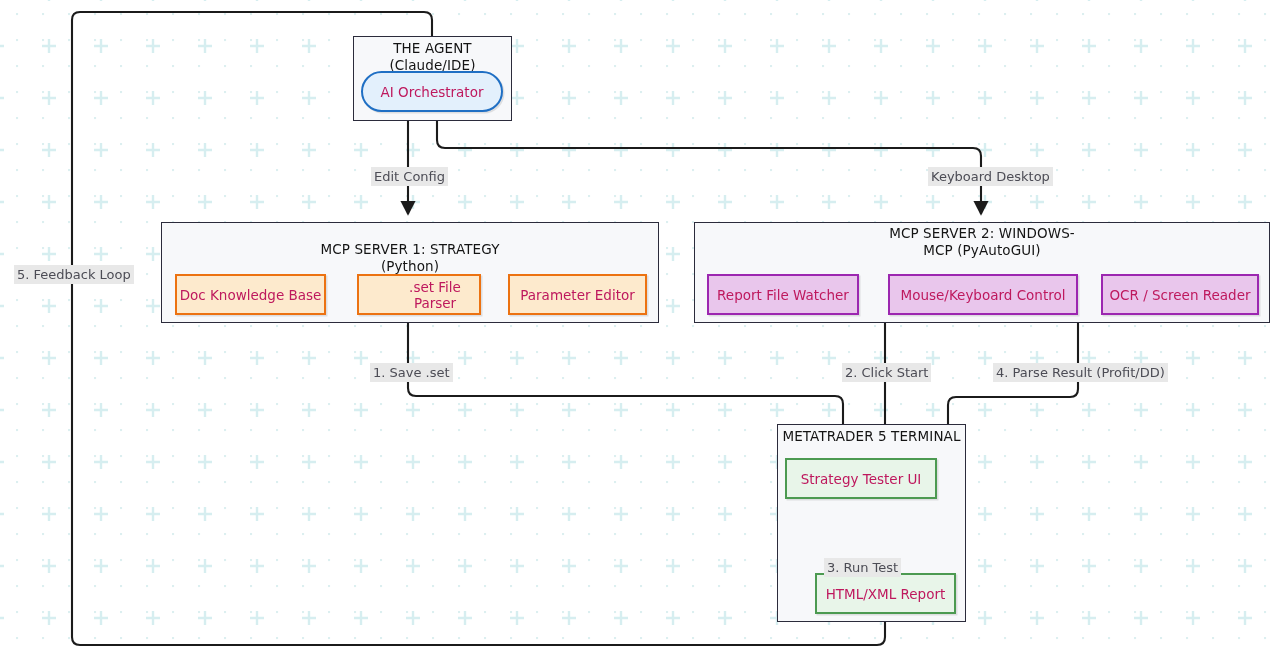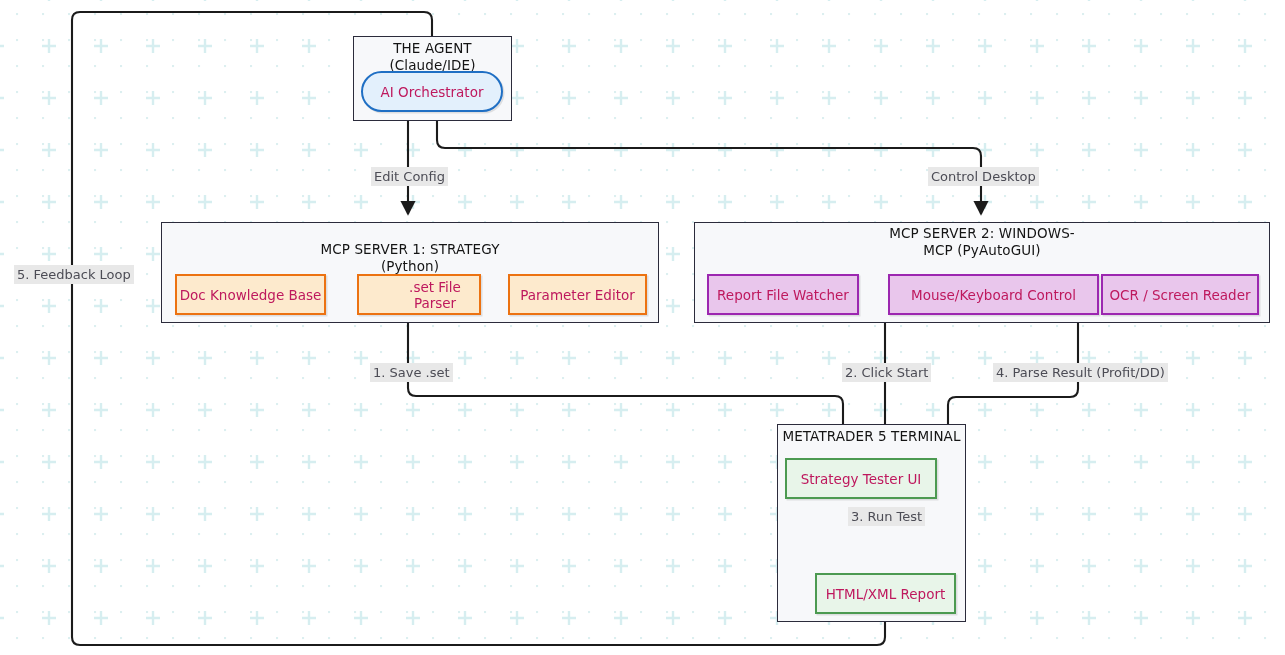--- a/index.html
+++ b/index.html
@@ -161,43 +161,43 @@
   </div>
 
   <div class="node orange" style="left:508px;top:274px;width:139px;height:41px;">
     <span>Parameter Editor</span>
   </div>
 
   <div class="node purple" style="left:707px;top:274px;width:152px;height:41px;">
     <span>Report File Watcher</span>
   </div>
 
-  <div class="node purple" style="left:888px;top:274px;width:211px;height:41px;">
+  <div class="node purple" style="left:888px;top:274px;width:190px;height:41px;">
     <span>Mouse/Keyboard Control</span>
   </div>
 
   <div class="node purple" style="left:1101px;top:274px;width:158px;height:41px;">
     <span>OCR / Screen Reader</span>
   </div>
 
   <div class="node green" style="left:785px;top:458px;width:152px;height:41px;">
     <span>Strategy Tester UI</span>
   </div>
 
   <div class="node green" style="left:815px;top:573px;width:141px;height:41px;">
     <span>HTML/XML Report</span>
   </div>
 
   <div class="edge-label" style="left:371px;top:167px;">Edit Config</div>
 
-  <div class="edge-label" style="left:928px;top:167px;">Control Desktop</div>
+  <div class="edge-label" style="left:928px;top:167px;">Keyboard Desktop</div>
 
   <div class="edge-label" style="left:370px;top:363px;">1. Save .set</div>
 
   <div class="edge-label" style="left:842px;top:363px;">2. Click Start</div>
 
-  <div class="edge-label" style="left:824px;top:507px;margin-left:24px;">3. Run Test</div>
+  <div class="edge-label" style="left:824px;top:558px;">3. Run Test</div>
 
   <div class="edge-label" style="left:993px;top:363px;">4. Parse Result (Profit/DD)</div>
 
   <div class="edge-label" style="left:14px;top:265px;">5. Feedback Loop</div>
 
 </div>
 
 </body></html>

